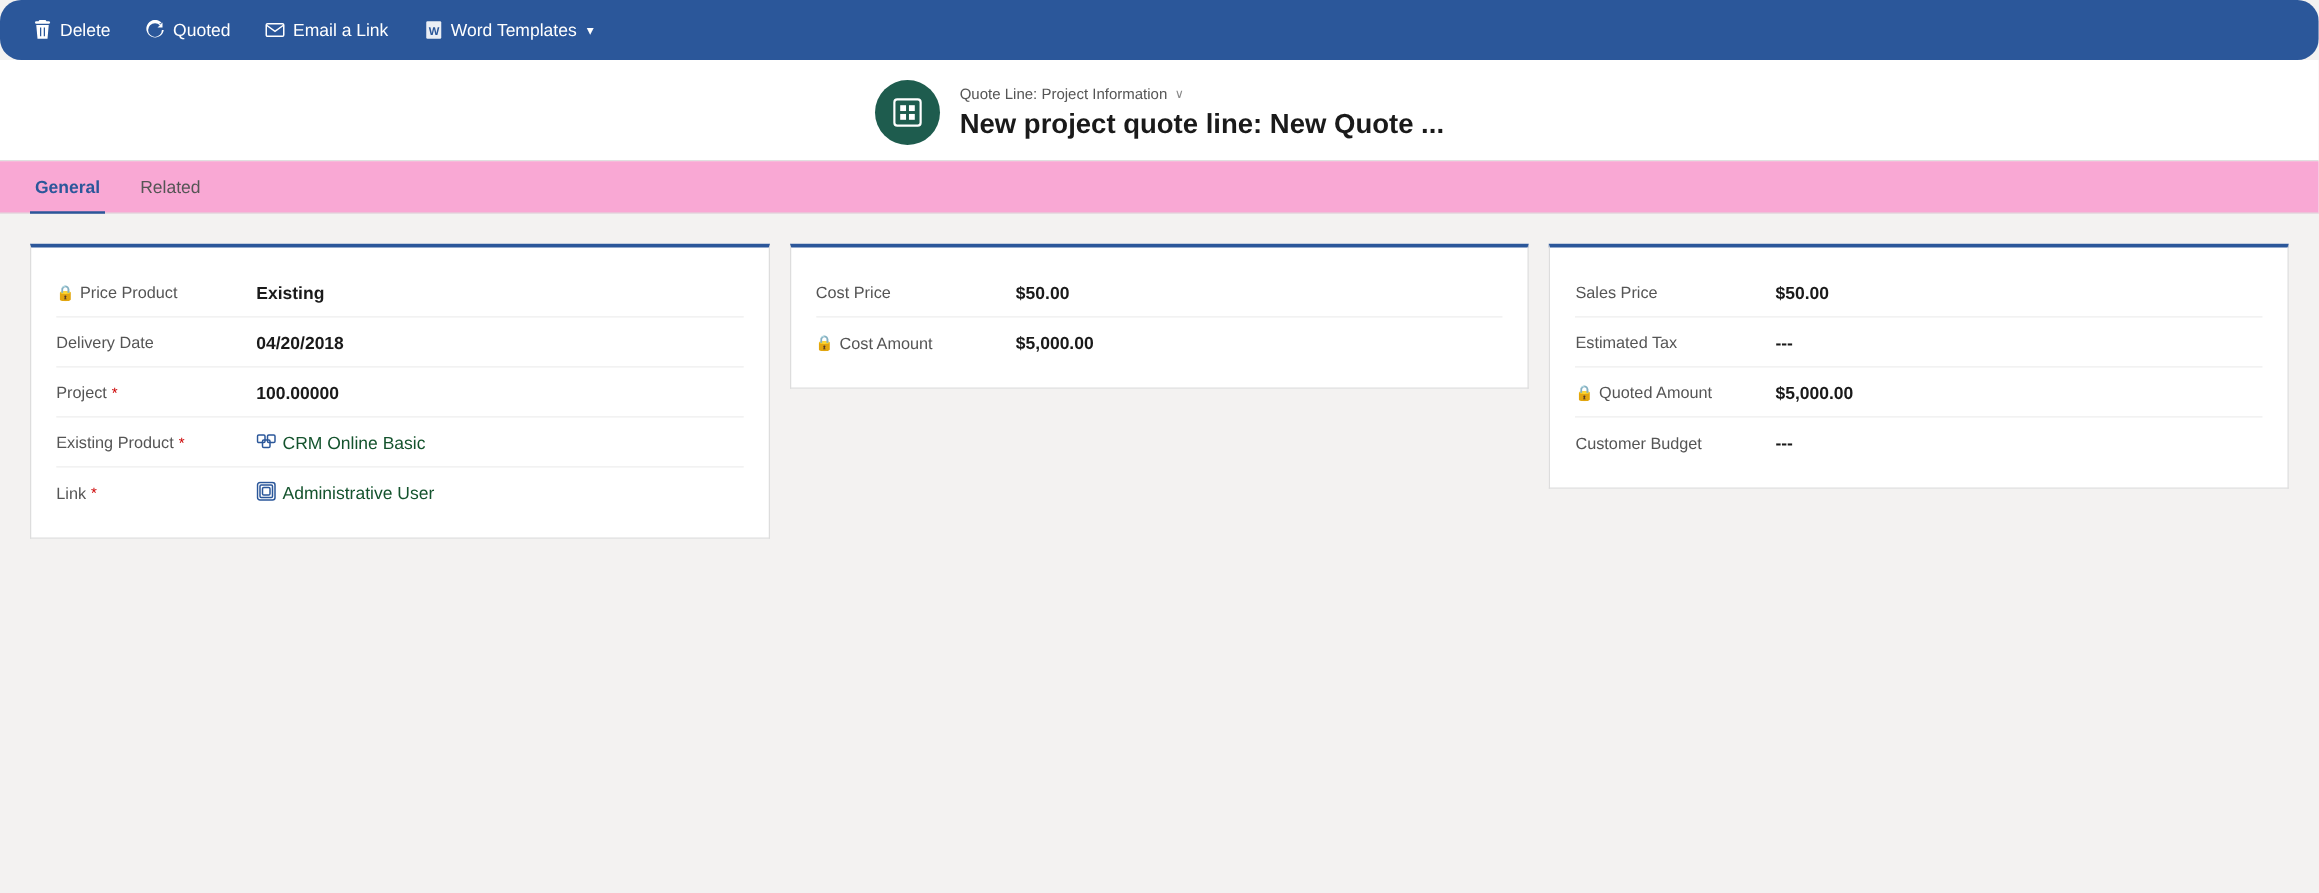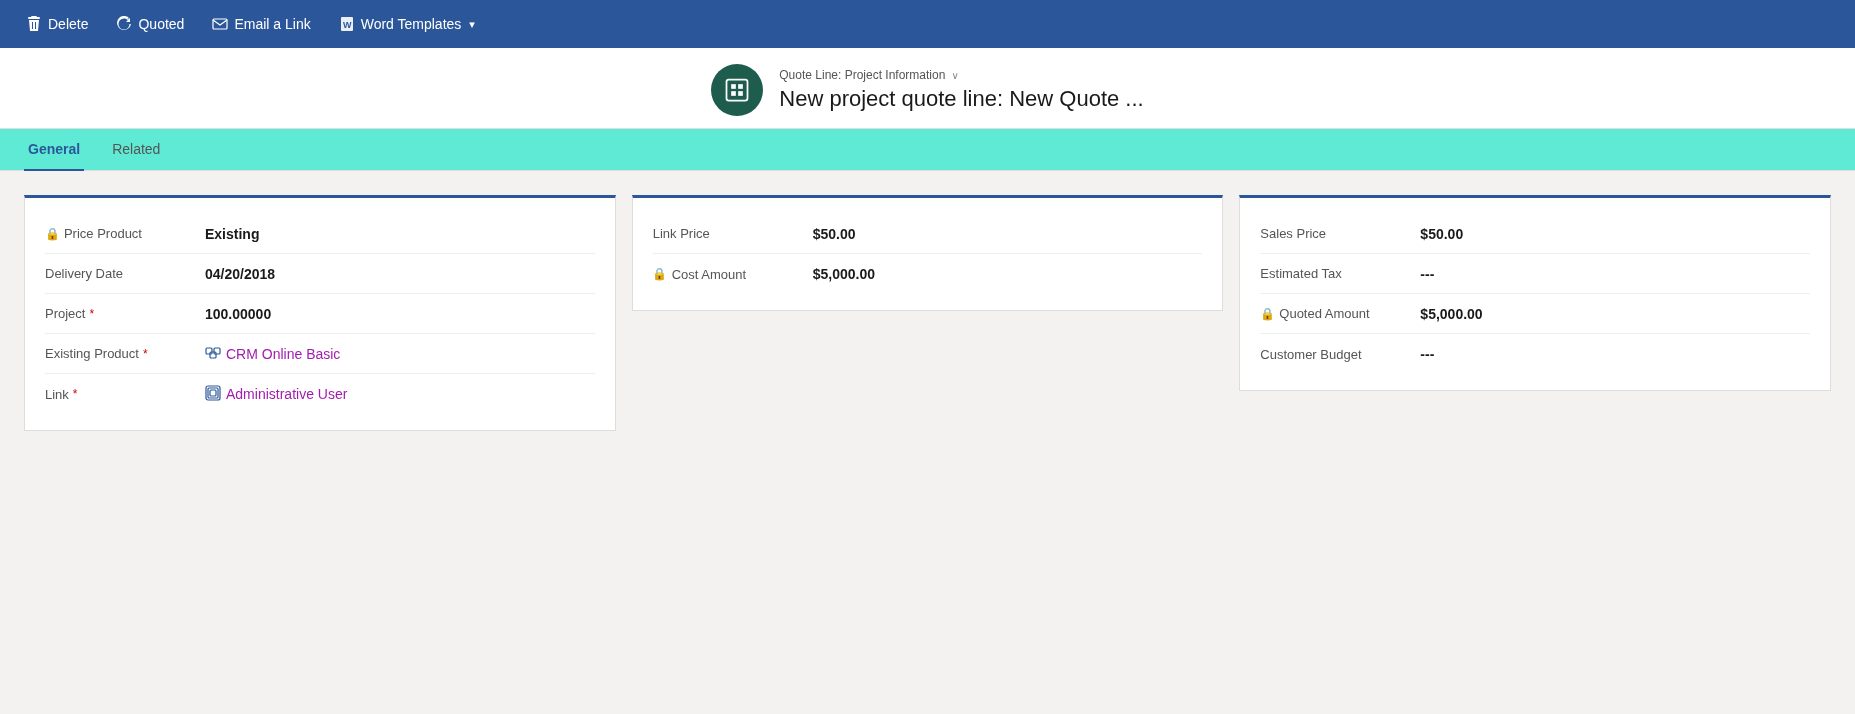--- a/index.html
+++ b/index.html
@@ -6,20 +6,21 @@
     body { font-family: 'Segoe UI', sans-serif; font-size: 14px; background: #f3f2f1; color: #333; }
 
     
     .toolbar {
       background: #2b579a;
       display: flex;
       align-items: center;
       padding: 0 16px;
       height: 48px;
       gap: 8px;
+      border-radius: 17px;
     }
     .toolbar-btn {
       display: flex;
       align-items: center;
       gap: 6px;
       color: white;
       background: none;
       border: none;
       cursor: pointer;
       padding: 6px 10px;
@@ -63,27 +64,27 @@
       align-items: center;
       gap: 6px;
       margin-bottom: 4px;
     }
     .breadcrumb-chevron {
       font-size: 10px;
       color: #888;
     }
     .page-title {
       font-size: 22px;
-      font-weight: 400;
+      font-weight: 700;
       color: #1a1a1a;
     }
 
     
     .tabs-bar {
-      background: #5eead4;
+      background: #f9a8d4;
       padding: 0 24px;
       display: flex;
       gap: 24px;
       border-bottom: 1px solid #ddd;
     }
     .tab {
       padding: 12px 4px;
       font-size: 14px;
       cursor: pointer;
       color: #555;
@@ -142,21 +143,21 @@
     .lock-icon {
       color: #888;
       font-size: 12px;
     }
     .field-value {
       font-size: 14px;
       color: #1a1a1a;
       font-weight: 600;
     }
     .field-value.link {
-      color: #a21caf;
+      color: #14532d;
       cursor: pointer;
       font-weight: normal;
       display: flex;
       align-items: center;
       gap: 5px;
     }
     .field-value.normal { font-weight: bold; }
   </style>
 </head>
 <body>
@@ -289,21 +290,21 @@
           </span>
           <span>Administrative User</span>
         </div>
       </div>
     </div>
 
     <div class="card">
 
       <div class="field-row">
         <div class="field-label">
-          <span>Link Price</span>
+          <span>Cost Price</span>
         </div>
         <div class="field-value">$50.00</div>
       </div>
 
       <div class="field-row">
         <div class="field-label">
           <span class="lock-icon">🔒</span>
           <span>Cost Amount</span>
         </div>
         <div class="field-value">$5,000.00</div>

